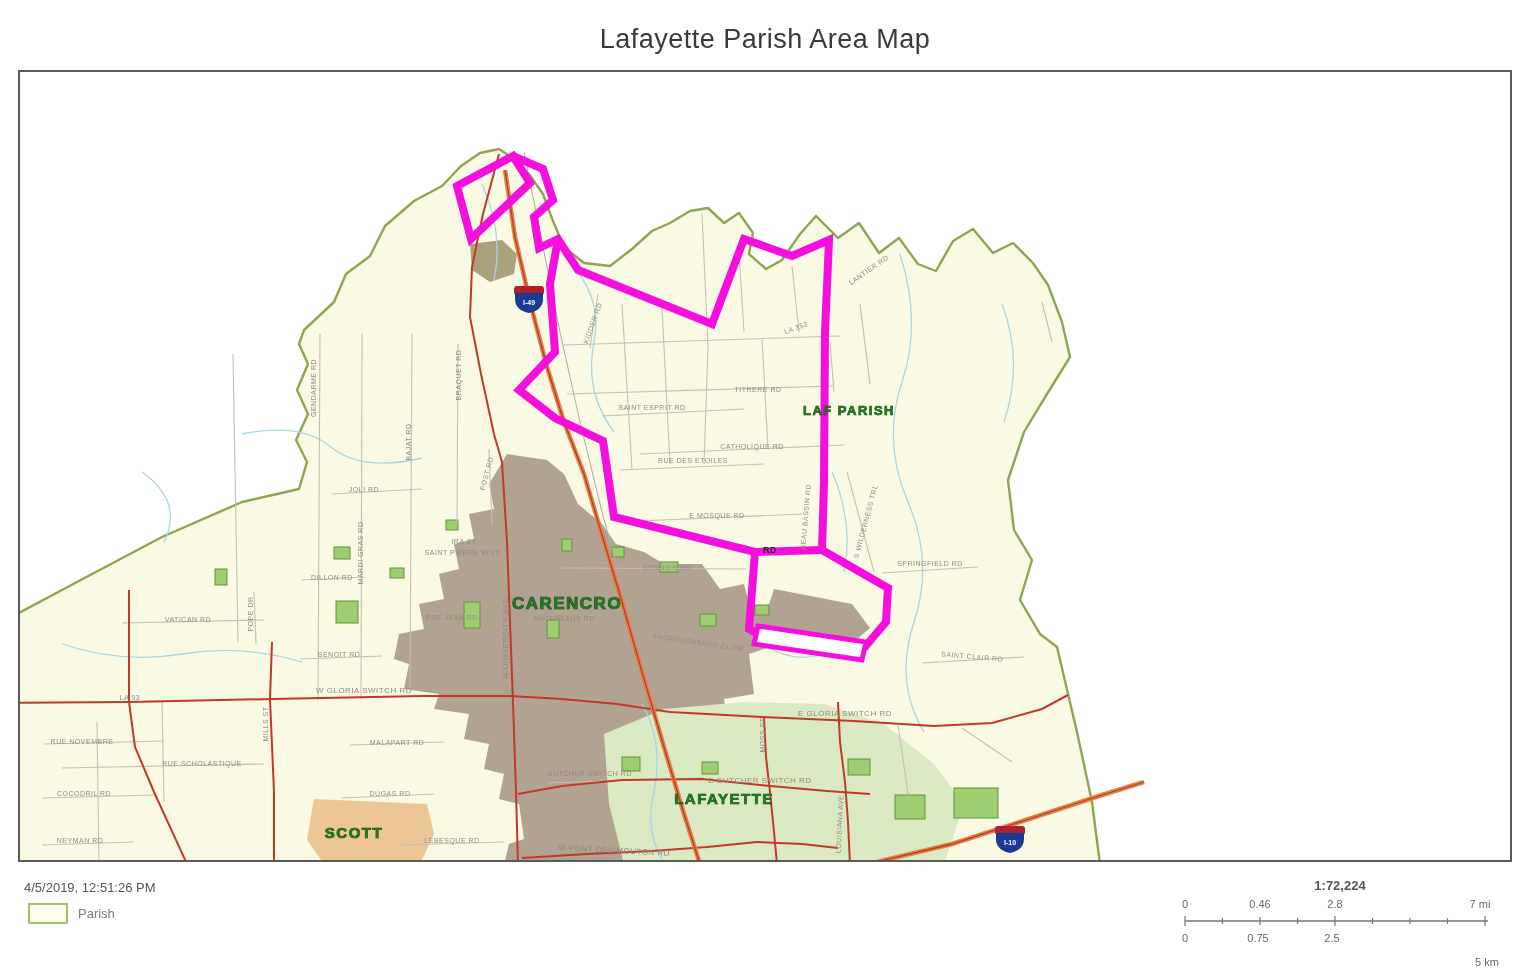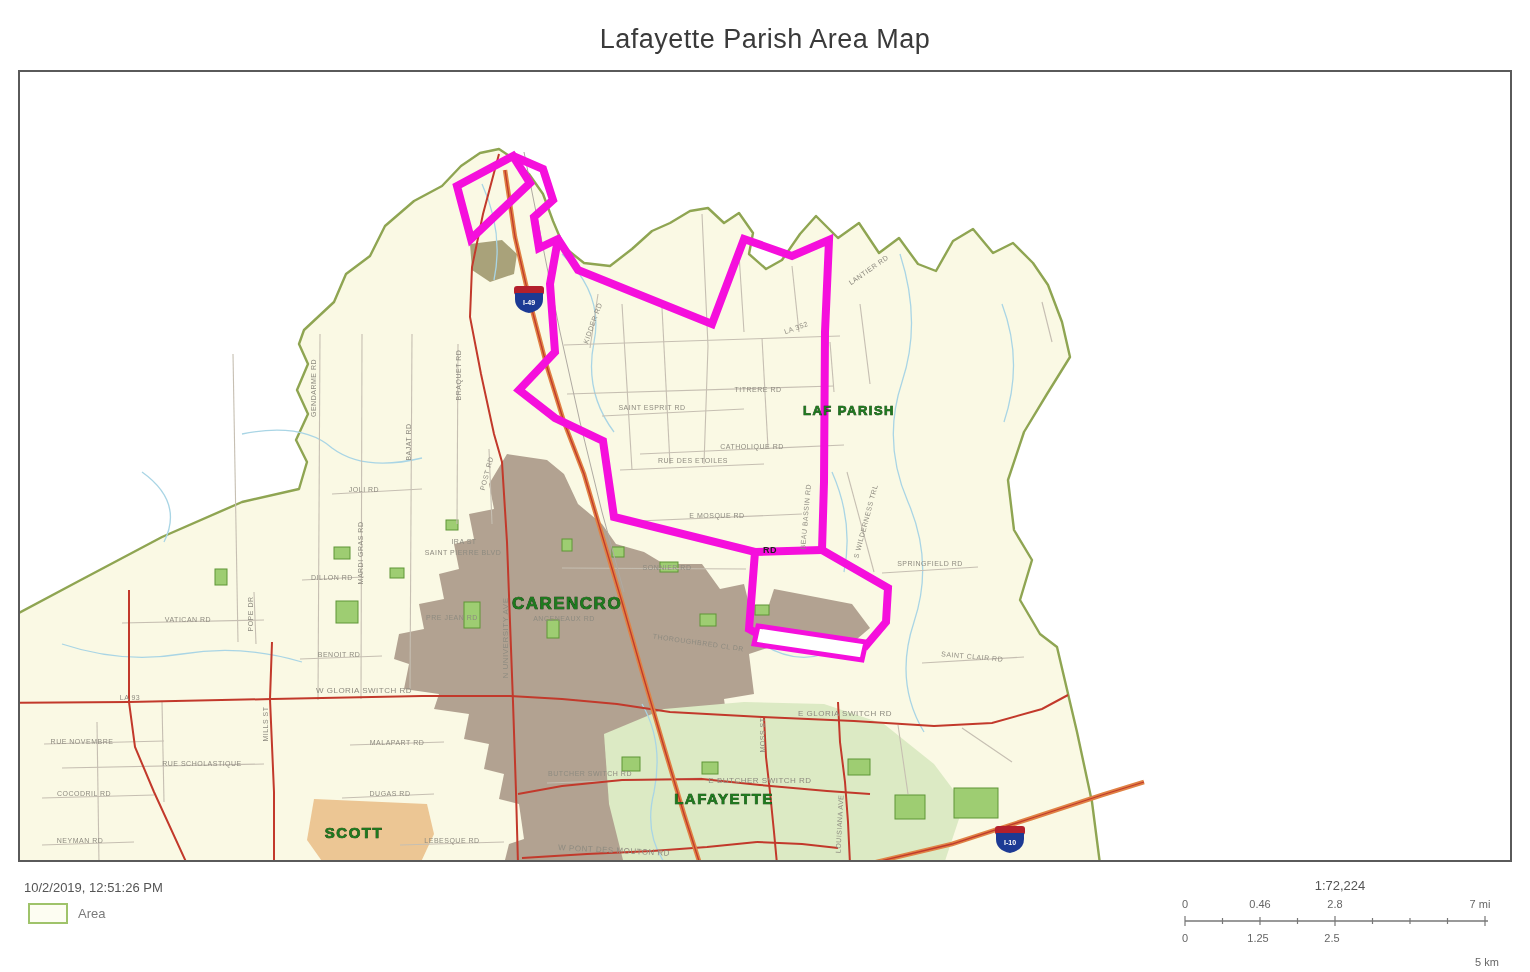--- a/index.html
+++ b/index.html
@@ -8,21 +8,21 @@
   .map-title{position:absolute;top:24px;left:0;width:100%;text-align:center;
         font-size:27px;color:#3a3a3a;letter-spacing:.5px;}
   .map-frame{position:absolute;left:18px;top:70px;width:1494px;height:792px;
         border:2px solid #5a5a5a;background:#ffffff;box-sizing:border-box;}
   .map-frame svg{display:block;}
   .footer-ts{position:absolute;left:24px;top:880px;font-size:13px;color:#555;}
   .legend{position:absolute;left:28px;top:903px;display:flex;align-items:center;}
   .legend-swatch{width:36px;height:17px;background:#fdfdf2;border:2px solid #9fc36a;}
   .legend-label{margin-left:10px;font-size:13px;color:#7a7a7a;}
   .scale-ratio{position:absolute;left:1285px;top:878px;width:110px;text-align:center;
-        font-size:13px;color:#555;}
+        font-size:13px;color:#555;font-weight:bold;}
   .sb-label{position:absolute;font-size:11px;color:#666;transform:translateX(-50%);}
   .sb-svg{position:absolute;left:1180px;top:914px;}
 </style>
 </head>
 <body>
 
 <div class="page">
 
   <div class="map-title">Lafayette Parish Area Map</div>
 
@@ -180,36 +180,36 @@
         <text x="928" y="564" text-anchor="middle" font-size="7" fill="#8E8B80" letter-spacing="0.5">SPRINGFIELD RD</text>
         <text x="970" y="657" text-anchor="middle" font-size="7" fill="#8E8B80" letter-spacing="0.5" transform="rotate(5 970 657)">SAINT CLAIR RD</text>
         <text x="768" y="551" text-anchor="middle" font-size="9" fill="#222222" letter-spacing="0.5" font-weight="bold">RD</text>
         <text x="565" y="607" text-anchor="middle" font-size="17" font-weight="bold" fill="#1E7A1E" stroke="#072F07" stroke-width="0.7" paint-order="stroke" letter-spacing="1.5">CARENCRO</text>
         <text x="352" y="836" text-anchor="middle" font-size="15" font-weight="bold" fill="#1E7A1E" stroke="#072F07" stroke-width="0.7" paint-order="stroke" letter-spacing="1.5">SCOTT</text>
         <text x="722" y="802" text-anchor="middle" font-size="15" font-weight="bold" fill="#1E7A1E" stroke="#072F07" stroke-width="0.7" paint-order="stroke" letter-spacing="1.5">LAFAYETTE</text>
         <text x="847" y="413" text-anchor="middle" font-size="13" font-weight="bold" fill="#1E7A1E" stroke="#072F07" stroke-width="0.7" paint-order="stroke" letter-spacing="1.5">LAF PARISH</text>
       </svg>
   </div>
 
-  <div class="footer-ts">10/2/2019, 12:51:26 PM</div>
+  <div class="footer-ts">4/5/2019, 12:51:26 PM</div>
 
   <div class="legend">
     <div class="legend-swatch"></div>
-    <div class="legend-label">Area</div>
+    <div class="legend-label">Parish</div>
   </div>
 
   <div class="scale-ratio">1:72,224</div>
 
   <span class="sb-label" style="left:1185px;top:898px">0</span>
   <span class="sb-label" style="left:1260px;top:898px">0.46</span>
   <span class="sb-label" style="left:1335px;top:898px">2.8</span>
   <span class="sb-label" style="left:1480px;top:898px">7 mi</span>
 
   <span class="sb-label" style="left:1185px;top:932px">0</span>
-  <span class="sb-label" style="left:1258px;top:932px">1.25</span>
+  <span class="sb-label" style="left:1258px;top:932px">0.75</span>
   <span class="sb-label" style="left:1332px;top:932px">2.5</span>
   <span class="sb-label" style="left:1487px;top:956px">5 km</span>
 
   <svg class="sb-svg" width="320" height="14" viewBox="0 0 320 14">
     <line x1="5" y1="7" x2="308" y2="7" stroke="#777" stroke-width="1.4"></line>
     <g stroke="#777" stroke-width="1.2">
       <line x1="5" y1="2" x2="5" y2="12"></line>
         <line x1="42.5" y1="4" x2="42.5" y2="10"></line>
       <line x1="80" y1="3" x2="80" y2="11"></line>
         <line x1="117.5" y1="4" x2="117.5" y2="10"></line>

